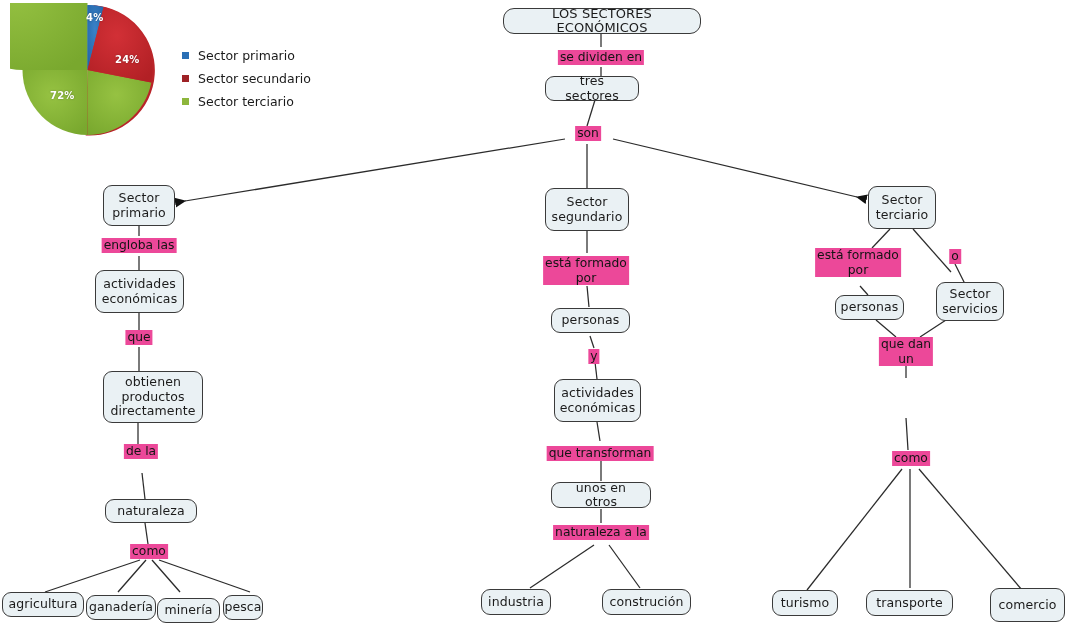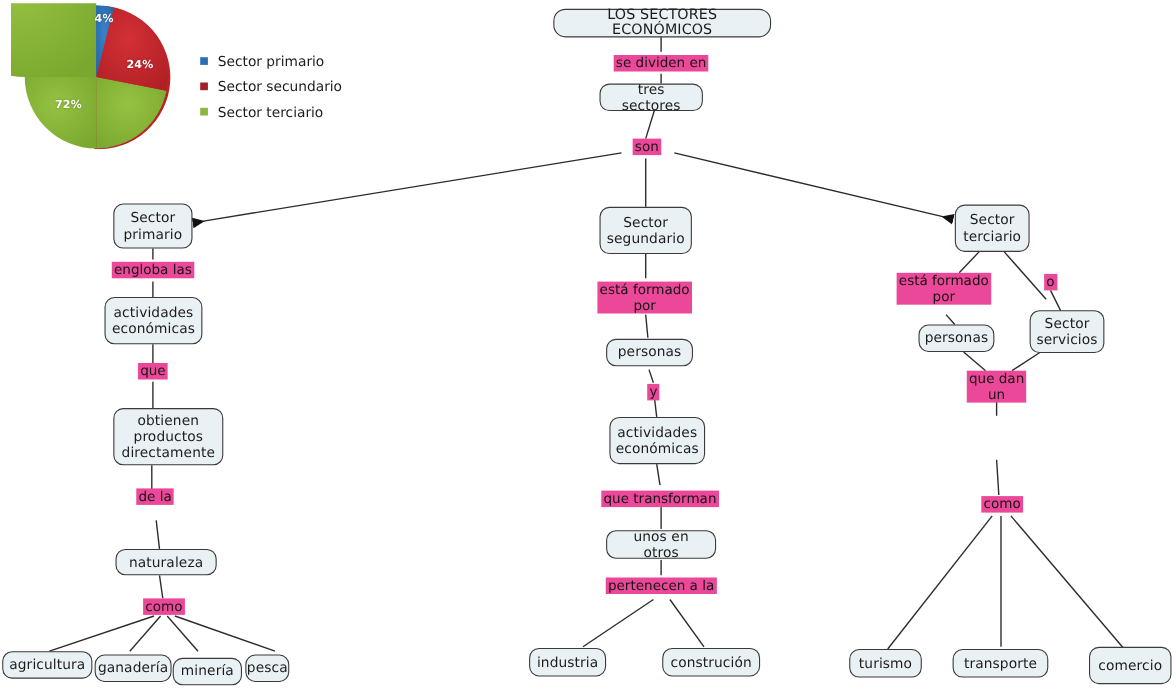--- a/index.html
+++ b/index.html
@@ -258,21 +258,21 @@
 
   <div class="link-label" style="left:594px; top:349px;">y</div>
 
   <div class="node" style="left:554px; top:379px; width:87px; height:43px;">actividades
 económicas</div>
 
   <div class="link-label" style="left:600px; top:446px;">que transforman</div>
 
   <div class="node" style="left:551px; top:482px; width:100px; height:26px;">unos en otros</div>
 
-  <div class="link-label" style="left:601px; top:525px;">pertenecen a la</div>
+  <div class="link-label" style="left:601px; top:525px;">naturaleza a la</div>
 
   <div class="node" style="left:481px; top:589px; width:70px; height:26px;">industria</div>
   <div class="node" style="left:602px; top:589px; width:89px; height:26px;">construción</div>
 
   <div class="node" style="left:868px; top:186px; width:68px; height:43px;">Sector
 terciario</div>
 
   <div class="link-label" style="left:858px; top:248px;">está formado
 por</div>
 

